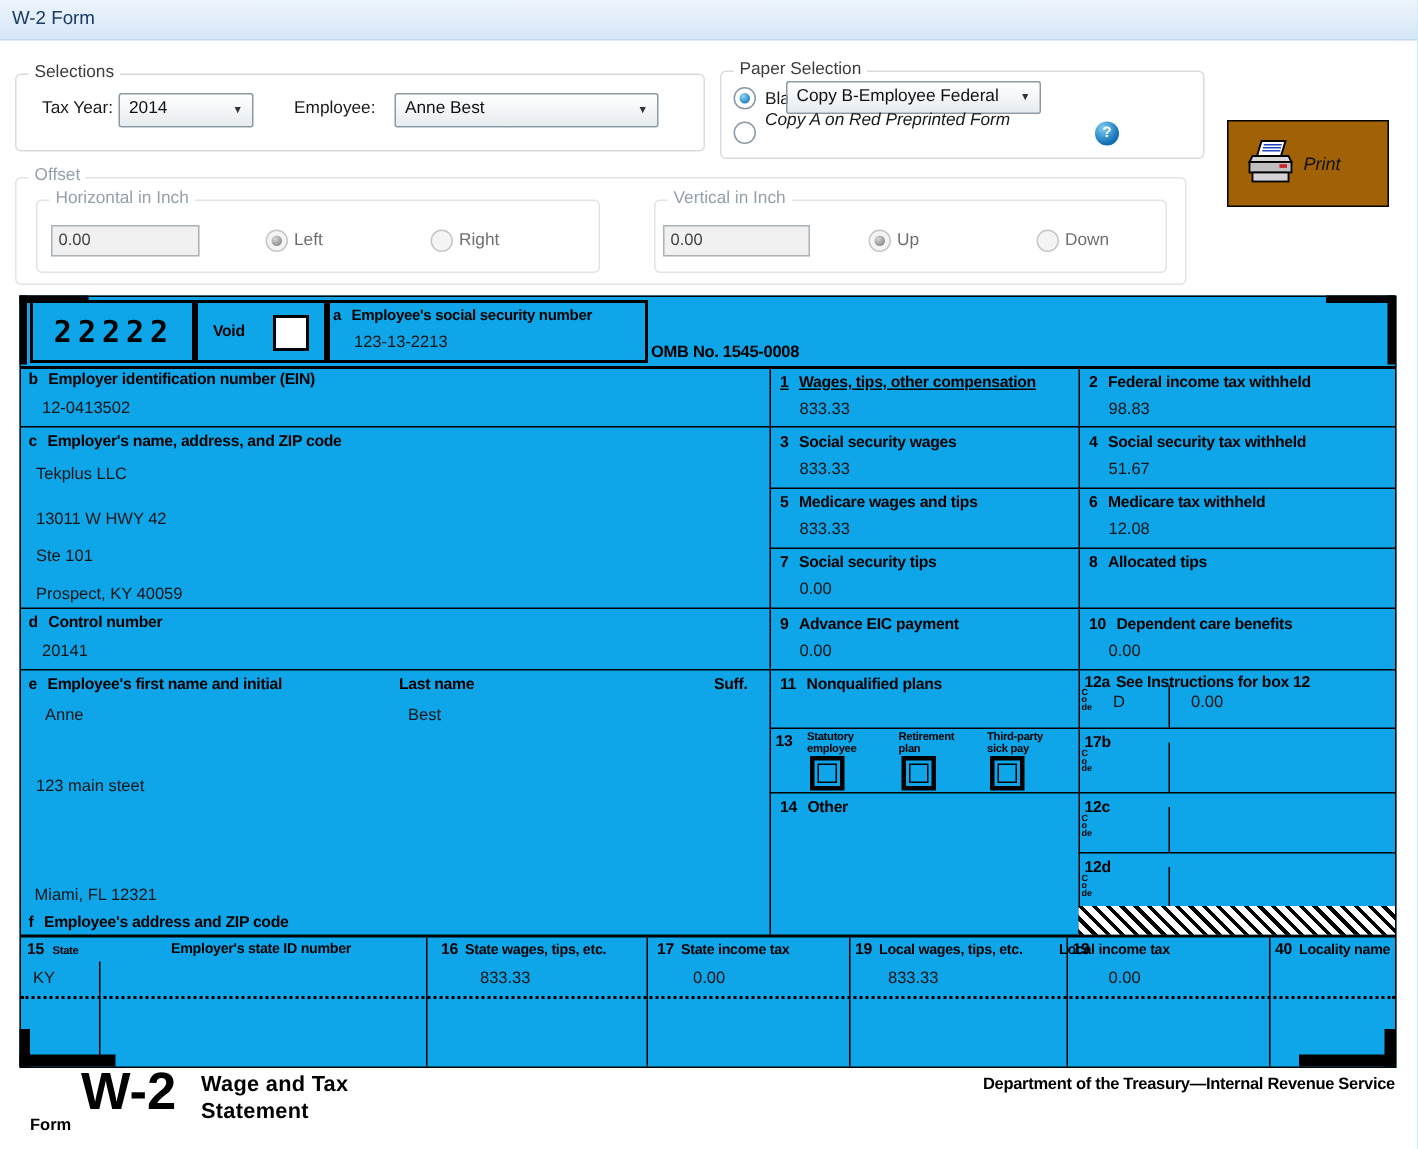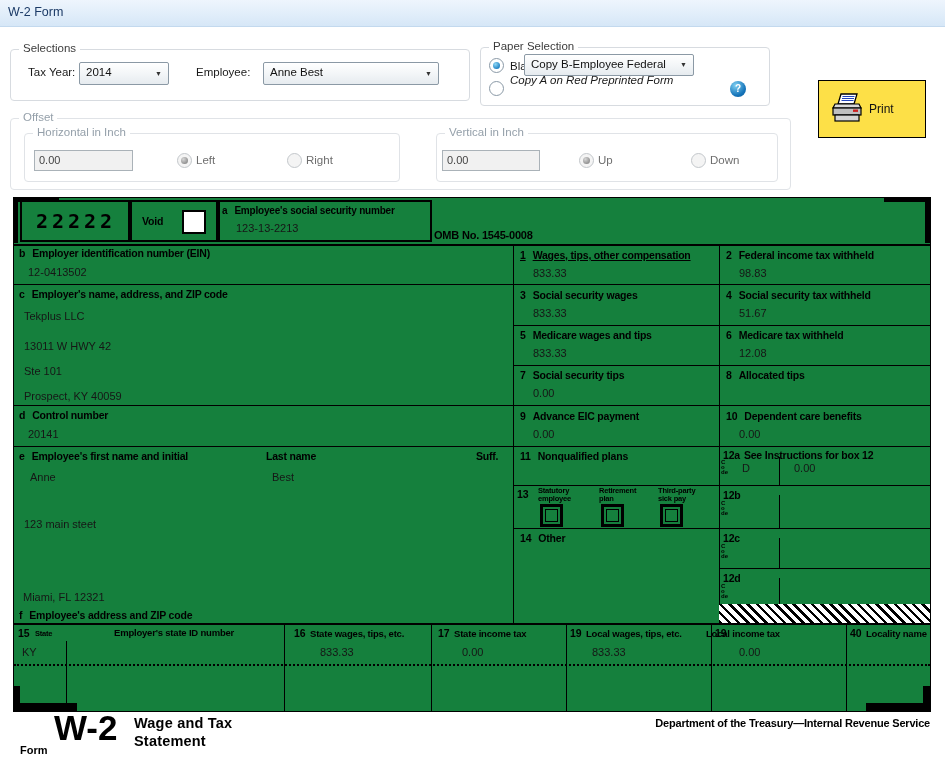--- a/index.html
+++ b/index.html
@@ -23,27 +23,27 @@
   
   .radio{position:absolute;width:13px;height:13px;border-radius:50%;border:1px solid #8a99a6;background:#fff;}
   .radio.sel::after{content:"";position:absolute;inset:3px;border-radius:50%;
     background:radial-gradient(circle at 35% 32%,#8fd8f5,#1d7fc2 75%);}
   .radio.dis{border-color:#c3c7cb;background:#f4f4f4;}
   .radio.dis.sel::after{background:radial-gradient(circle at 35% 32%,#d6d6d6,#8e8e8e 75%);}
   
   .tbox{position:absolute;border:1px solid #aab2b8;background:#f1f1f1;}
   .tbox .tv{position:absolute;left:4px;top:3px;font-size:11px;color:#444;}
   
-  .printbtn{position:absolute;left:818px;top:80px;width:106px;height:56px;border:1px solid #000;background:#fde047;cursor:pointer;}
+  .printbtn{position:absolute;left:818px;top:80px;width:106px;height:56px;border:1px solid #000;background:#a16207;cursor:pointer;font-style:italic;}
   .printbtn .plabel{position:absolute;left:50px;top:21px;font-size:12px;color:#111;}
   
   .help{position:absolute;width:16px;height:16px;border-radius:50%;color:#fff;font-size:10px;font-weight:bold;
     text-align:center;line-height:16px;background:radial-gradient(circle at 35% 28%,#7fd0f2,#1473b9 65%,#0a5a98);}
   
-  .w2f{position:absolute;left:13px;top:197px;width:916px;height:513px;border:1px solid #000;background:#15803d;}
+  .w2f{position:absolute;left:13px;top:197px;width:916px;height:513px;border:1px solid #000;background:#0ea5e9;}
   .hl{position:absolute;background:#000;height:1px;}
   .vl{position:absolute;background:#000;width:1px;}
   .lbl{position:absolute;font-weight:bold;font-size:10.5px;letter-spacing:-0.2px;color:#000;white-space:nowrap;}
   .lbl .num{margin-right:7px;}
   .lbl-sm{position:absolute;font-weight:bold;font-size:7.5px;letter-spacing:-0.2px;line-height:8px;color:#000;}
   .val{position:absolute;font-size:11px;color:#161616;white-space:nowrap;}
   .slbl{position:absolute;font-size:9.5px;font-weight:bold;letter-spacing:-0.2px;white-space:nowrap;}
   .bigbox{position:absolute;border:2px solid #000;}
   .code22{font-family:"DejaVu Sans Mono",monospace;font-weight:bold;font-size:20px;letter-spacing:4px;text-align:center;line-height:38px;}
   .vcode{position:absolute;width:7px;font-size:6px;line-height:5.2px;font-weight:bold;word-break:break-all;letter-spacing:0;}
@@ -72,21 +72,21 @@
 <div class="combo" style="left:79px;top:62px;width:88px;height:21px;">
   <span class="txt">2014</span>
   <span class="arr">▼</span>
 </div>
 <div class="ctl-label" style="left:196px;top:66px;">Employee:</div>
 <div class="combo" style="left:263px;top:62px;width:174px;height:21px;">
   <span class="txt">Anne Best</span>
   <span class="arr">▼</span>
 </div>
 
-<div class="grp" style="left:480px;top:47px;width:288px;height:57px;">
+<div class="grp" style="left:480px;top:47px;width:288px;height:57px;padding-left:33px;">
   <div class="legend">Paper Selection</div>
 </div>
 <div class="radio sel" style="left:489px;top:58px;"></div>
 <div class="ctl-label" style="left:510px;top:60px;">Blank</div>
 <div class="combo" style="left:524px;top:54px;width:168px;height:20px;">
   <span class="txt">Copy B-Employee Federal</span>
   <span class="arr">▼</span>
 </div>
 <div class="radio" style="left:489px;top:81px;"></div>
 <div class="ctl-label" style="left:510px;top:74px;font-style:italic;">Copy A on Red Preprinted Form</div>
@@ -212,21 +212,21 @@
   <div class="val" style="left:725px;top:230px;">0.00</div>
 
   <div class="lbl" style="left:506px;top:252px;"><span class="num">11</span><span>Nonqualified plans</span></div>
 
   <div class="lbl" style="left:709px;top:251px;"><span class="num" style="margin-right:4px;">12a</span><span>See Instructions for box 12</span></div>
   <div class="vcode" style="left:707px;top:262px;">Code</div>
   <div class="val" style="left:728px;top:264px;">D</div>
   <div class="val" style="left:780px;top:264px;">0.00</div>
   <div class="vl" style="left:765px;top:259px;height:28px;"></div>
 
-  <div class="lbl" style="left:709px;top:291px;"><span class="num">12b</span></div>
+  <div class="lbl" style="left:709px;top:291px;"><span class="num">17b</span></div>
   <div class="vcode" style="left:707px;top:303px;">Code</div>
   <div class="vl" style="left:765px;top:297px;height:33px;"></div>
 
   <div class="lbl" style="left:709px;top:334px;"><span class="num">12c</span></div>
   <div class="vcode" style="left:707px;top:346px;">Code</div>
   <div class="vl" style="left:765px;top:340px;height:30px;"></div>
 
   <div class="lbl" style="left:709px;top:374px;"><span class="num">12d</span></div>
   <div class="vcode" style="left:707px;top:386px;">Code</div>
   <div class="vl" style="left:765px;top:380px;height:26px;"></div>

